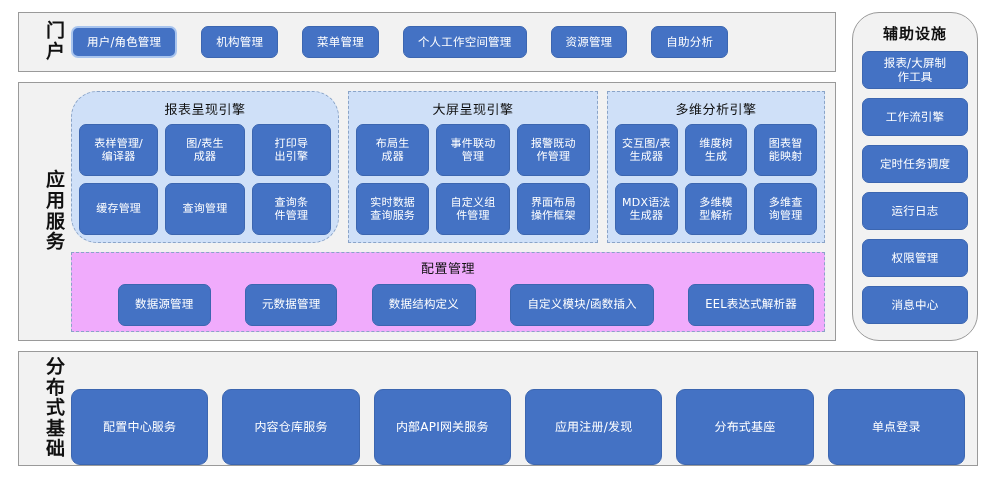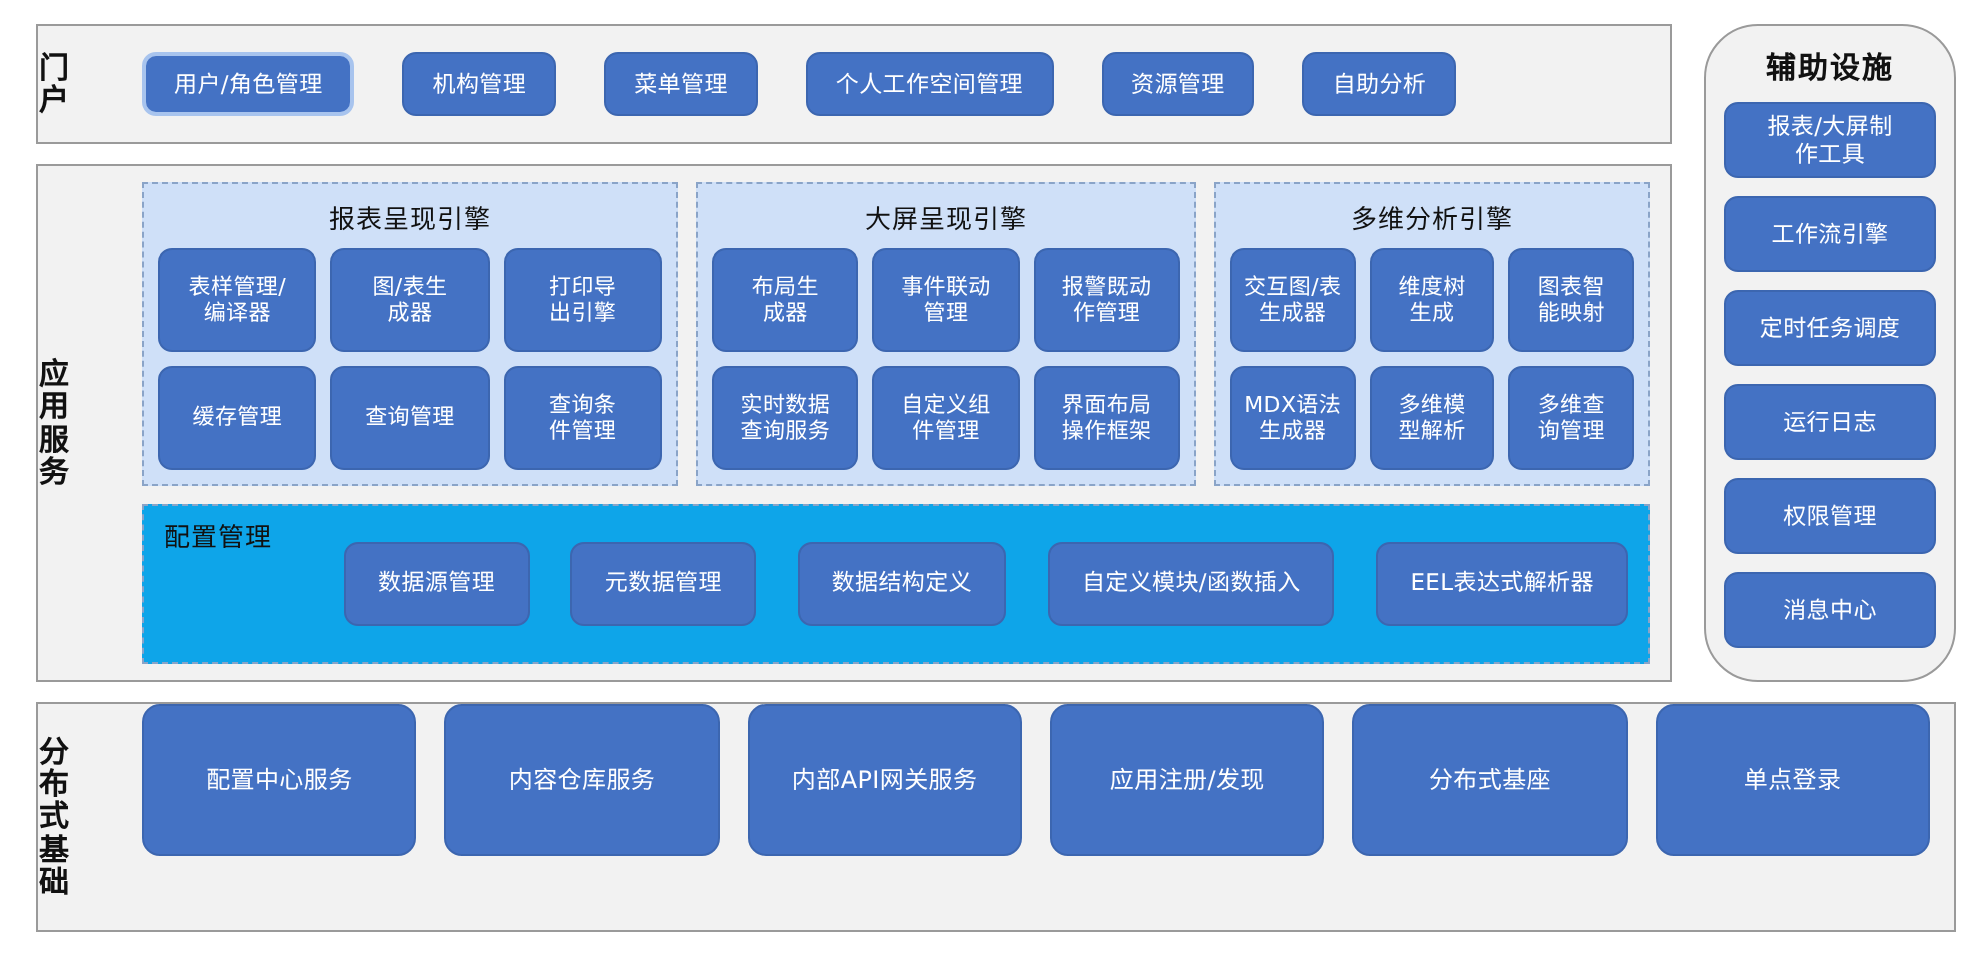--- a/index.html
+++ b/index.html
@@ -35,27 +35,28 @@
 
   
   .vlabel {
     position: absolute;
     left: 0;
     top: 0;
     bottom: 0;
     width: 44px;
     display: flex;
     align-items: center;
-    justify-content: flex-start;
+    justify-content: flex-end;
     font-weight: bold;
-    font-size: 15px;
+    font-size: 19px;
     color: #111;
     letter-spacing: 1px;
     line-height: 1.08;
     text-align: center;
+    font-family: Liberation Serif, serif;
   }
   .vlabel span {
     display: block;
     width: 17px;
     word-break: break-all;
   }
 
   
   .node {
     background: #4472c4;
@@ -156,34 +157,34 @@
     flex: 1;
     display: grid;
     grid-template-columns: repeat(3, 1fr);
     grid-template-rows: repeat(2, 1fr);
     gap: 7px;
   }
   .engine-grid .node {
     font-size: 11px;
     line-height: 1.2;
   }
-  #engine-0 { flex: 0 0 268px; }
+  #engine-0 { flex: 0 0 268px; border-radius: 26px; }
   #engine-1 { flex: 0 0 250px; }
   #engine-2 { flex: 1 1 auto; }
 
   
   #config-block {
     margin-top: 9px;
     border: 1px dashed #8aa4c8;
-    background: #0ea5e9;
+    background: #f0abfc;
     box-sizing: border-box;
     height: 80px;
     padding: 3px 10px 4px 10px;
     display: flex;
-    flex-direction: row;
+    flex-direction: column;
   }
   #config-title {
     text-align: center;
     font-size: 13px;
     color: #111;
     padding: 2px 0 5px 0;
     letter-spacing: 0.5px;
   }
   #config-row {
     flex: 1;
@@ -202,21 +203,21 @@
 
   
   #base-panel {
     left: 18px; top: 351px;
     width: 960px; height: 115px;
   }
   #base-row {
     position: absolute;
     left: 52px; right: 12px; top: 0; bottom: 0;
     display: flex;
-    align-items: flex-start;
+    align-items: flex-end;
     justify-content: space-between;
     gap: 14px;
   }
   #base-row .node {
     height: 76px;
     flex: 1 1 0;
     font-size: 12px;
     border-radius: 9px;
   }
 </style>

